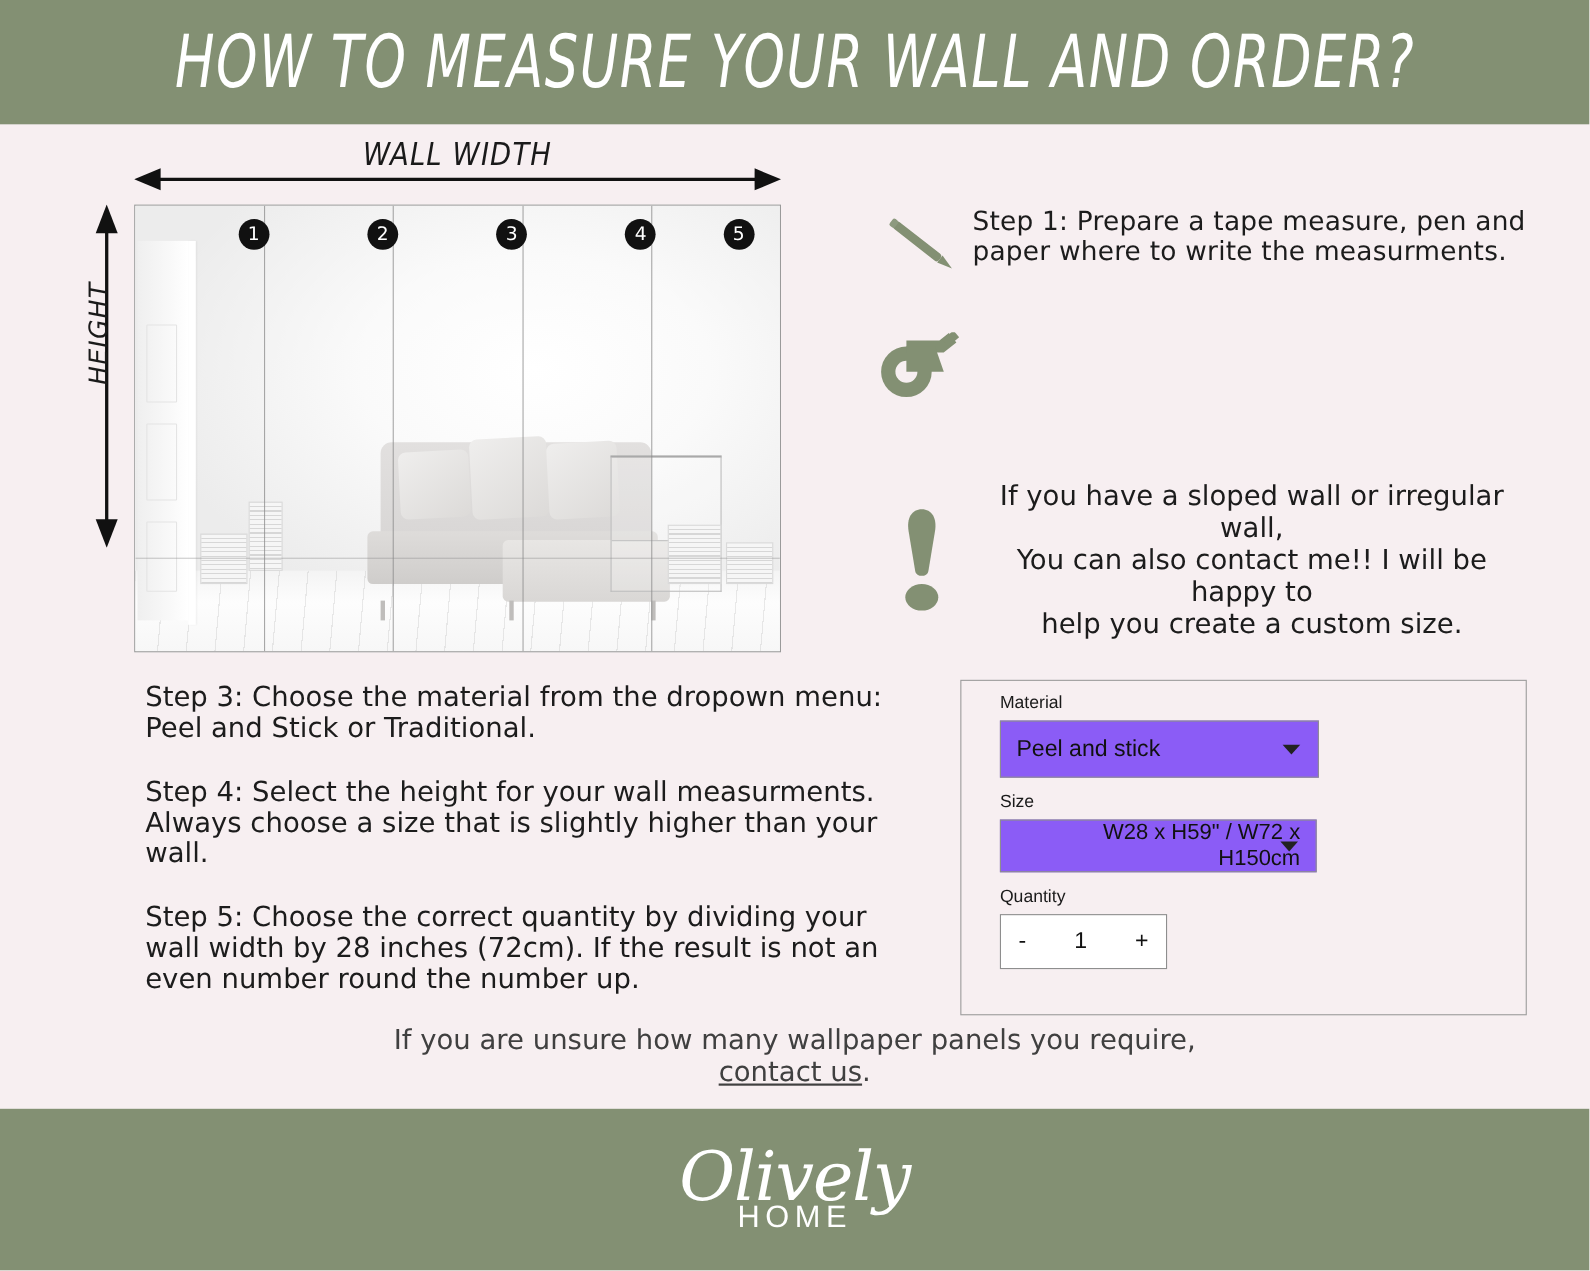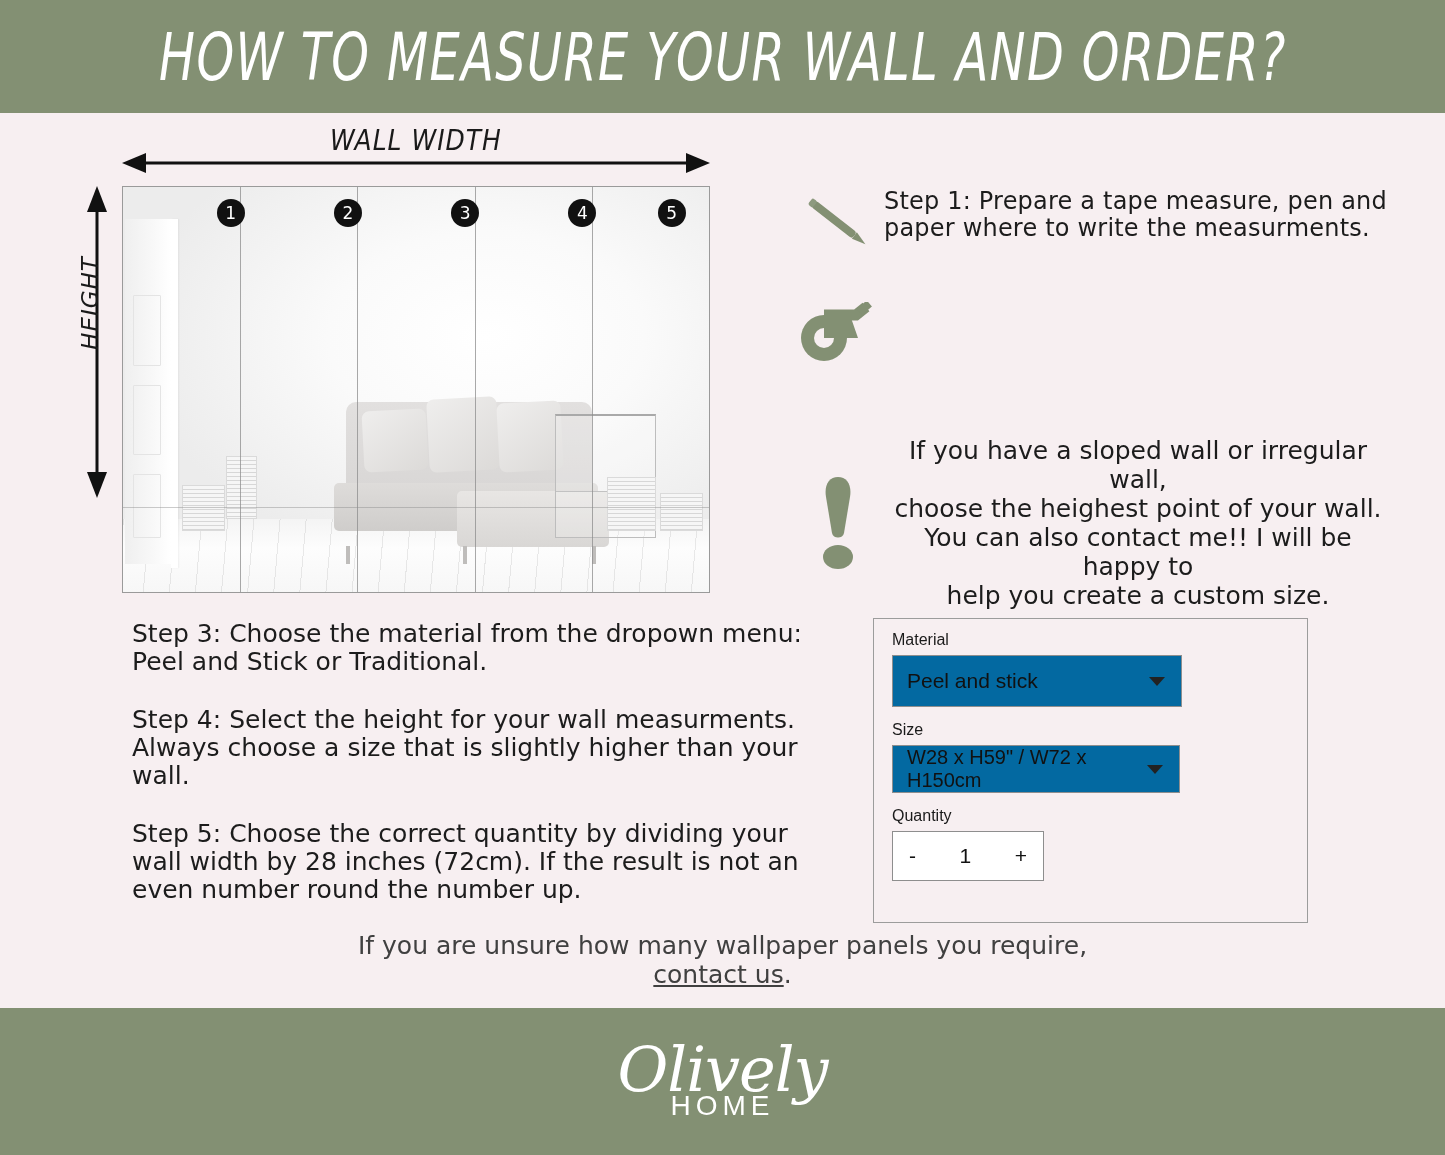--- a/index.html
+++ b/index.html
@@ -302,41 +302,42 @@
     line-height: 1.12;
     color: #1c1c1c;
     margin-bottom: 30px;
   }
 
   
   .form-panel {
     position: absolute;
     left: 873px;
     top: 618px;
-    width: 435px;
+    width: 515px;
     height: 305px;
     border: 1px solid #9c9c9c;
     box-sizing: border-box;
-    padding: 12px 18px;
+    padding: 12px 35px;
   }
   .field-label {
     font-family: "Liberation Sans", sans-serif;
     font-size: 16px;
     color: #1a1a1a;
     margin-bottom: 6px;
   }
   .select-box {
     position: relative;
-    background: #0369a1;
+    background: #8b5cf6;
     border: 1px solid #8e8e8e;
     box-sizing: border-box;
     display: flex;
     align-items: center;
     padding: 0 14px;
     margin-bottom: 14px;
+    text-align: right;
   }
   .select-box .val {
     font-family: "Liberation Sans", sans-serif;
     font-size: 21px;
     color: #111111;
   }
   .caret {
     position: absolute;
     right: 16px;
     width: 0; height: 0;
@@ -474,21 +475,20 @@
 
   <div class="note-row">
     <div class="step-icon" style="padding-top:0;">
       <svg width="50" height="96" viewBox="0 0 50 96">
         <path d="M25 2 C34 2 39 10 37 22 L31 58 C30 64 20 64 19 58 L13 22 C11 10 16 2 25 2 Z" fill="#839073"></path>
         <ellipse cx="25" cy="82" rx="15" ry="12" fill="#839073"></ellipse>
       </svg>
     </div>
     <div class="note-text">
       <div>If you have a sloped wall or irregular wall,</div>
-      <div>choose the heighest point of your wall.</div>
       <div>You can also contact me!! I will be happy to</div>
       <div>help you create a custom size.</div>
     </div>
   </div>
 </div>
 
 <div class="lower-steps">
   <div class="lower-step">Step 3: Choose the material from the dropown  menu: Peel and Stick or Traditional.</div>
   <div class="lower-step">Step 4: Select the height for your wall measurments. Always choose a size that is slightly higher than your wall.</div>
   <div class="lower-step">Step 5: Choose the correct quantity by dividing  your wall width by 28 inches (72cm). If the result is not an even number round the number up.</div>

